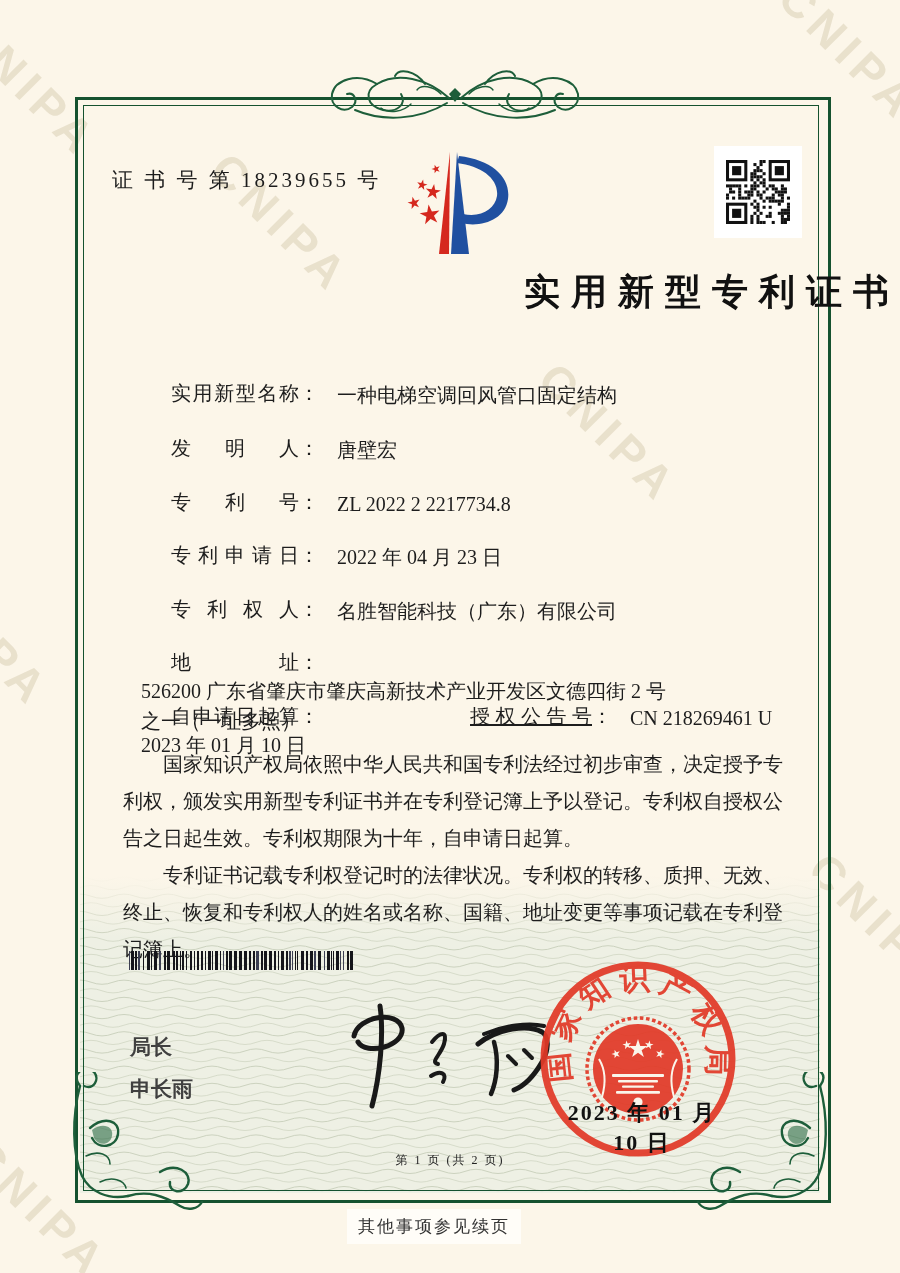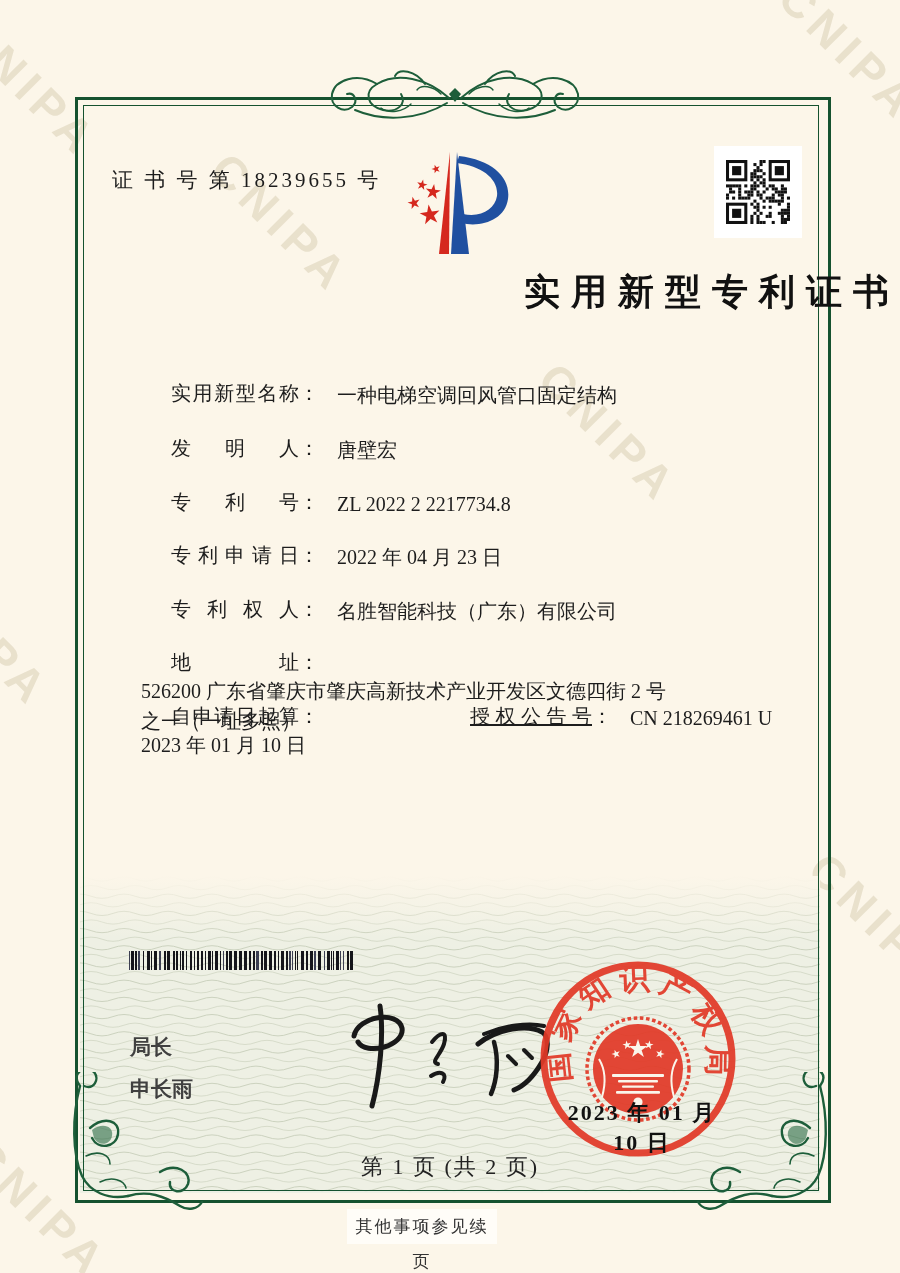--- a/index.html
+++ b/index.html
@@ -38,22 +38,22 @@
   .fvalue{display:inline-block;vertical-align:top;margin-left:18px;max-width:540px;line-height:30px;}
   .grant-pair .flabel2{display:inline-block;width:122px;text-align:justify;text-align-last:justify;vertical-align:top;text-decoration:underline;}
   
   .body-text{left:123px;top:746px;width:678px;font-size:20px;line-height:37px;color:#1d1d1d;}
   .body-text p{margin:0;text-indent:2em;}
   
   .director{left:130px;top:1026px;font-family:"Liberation Sans","DejaVu Sans",sans-serif;
     font-size:21px;font-weight:bold;color:#404040;line-height:42px;}
   .seal-date{left:552px;top:1098px;width:180px;text-align:center;
     font-size:22px;font-weight:bold;letter-spacing:2px;color:#111;}
-  .page-ind{left:0;top:1152px;width:900px;text-align:center;font-size:22px;letter-spacing:2px;color:#222;}
-  .note-box{left:347px;top:1209px;width:150px;height:35px;background:#fffdf8;
+  .page-ind{left:0;top:1152px;width:900px;text-align:center;font-size:12px;letter-spacing:2px;color:#222;}
+  .note-box{left:347px;top:1209px;width:174px;height:35px;background:#fffdf8;
     text-align:center;line-height:35px;font-size:17px;letter-spacing:2px;color:#333;}
 </style>
 </head>
 <body>
 
 <svg width="0" height="0" style="position:absolute">
   <defs>
     <path id="star5" d="M0,-1 L0.2245,-0.309 L0.9511,-0.309 L0.3633,0.1180 L0.5878,0.8090 L0,0.3820 L-0.5878,0.8090 L-0.3633,0.1180 L-0.9511,-0.309 L-0.2245,-0.309 Z"></path>
   </defs>
 </svg>
@@ -327,20 +327,22 @@
 <div class="frow grant-pair" style="top:703px">
   <span style="display:inline-block;width:342px">
     <span class="flabel">自申请日起算</span><span class="fcolon">：</span><span class="fvalue">2023 年 01 月 10 日</span>
   </span>
   <span>
     <span class="flabel2">授权公告号</span><span class="fcolon">：</span><span class="fvalue">CN 218269461 U</span>
   </span>
 </div>
 
 <div class="abs body-text">
+  <p>国家知识产权局依照中华人民共和国专利法经过初步审查，决定授予专利权，颁发实用新型专利证书并在专利登记簿上予以登记。专利权自授权公告之日起生效。专利权期限为十年，自申请日起算。</p>
+  <p>专利证书记载专利权登记时的法律状况。专利权的转移、质押、无效、终止、恢复和专利权人的姓名或名称、国籍、地址变更等事项记载在专利登记簿上。</p>
 </div>
 
 <svg class="abs" id="barcodeSvg" style="left:128px;top:951px" width="230" height="19" viewBox="0 0 230 19">
     <rect x="1" y="0" width="1" height="19" fill="#3c3f52"></rect>
     <rect x="3" y="0" width="3" height="19" fill="#15151a"></rect>
     <rect x="7" y="0" width="2" height="19" fill="#15151a"></rect>
     <rect x="10" y="0" width="2" height="19" fill="#3c3f52"></rect>
     <rect x="15" y="0" width="1" height="19" fill="#15151a"></rect>
     <rect x="19" y="0" width="3" height="19" fill="#15151a"></rect>
     <rect x="23" y="0" width="1" height="19" fill="#15151a"></rect>

